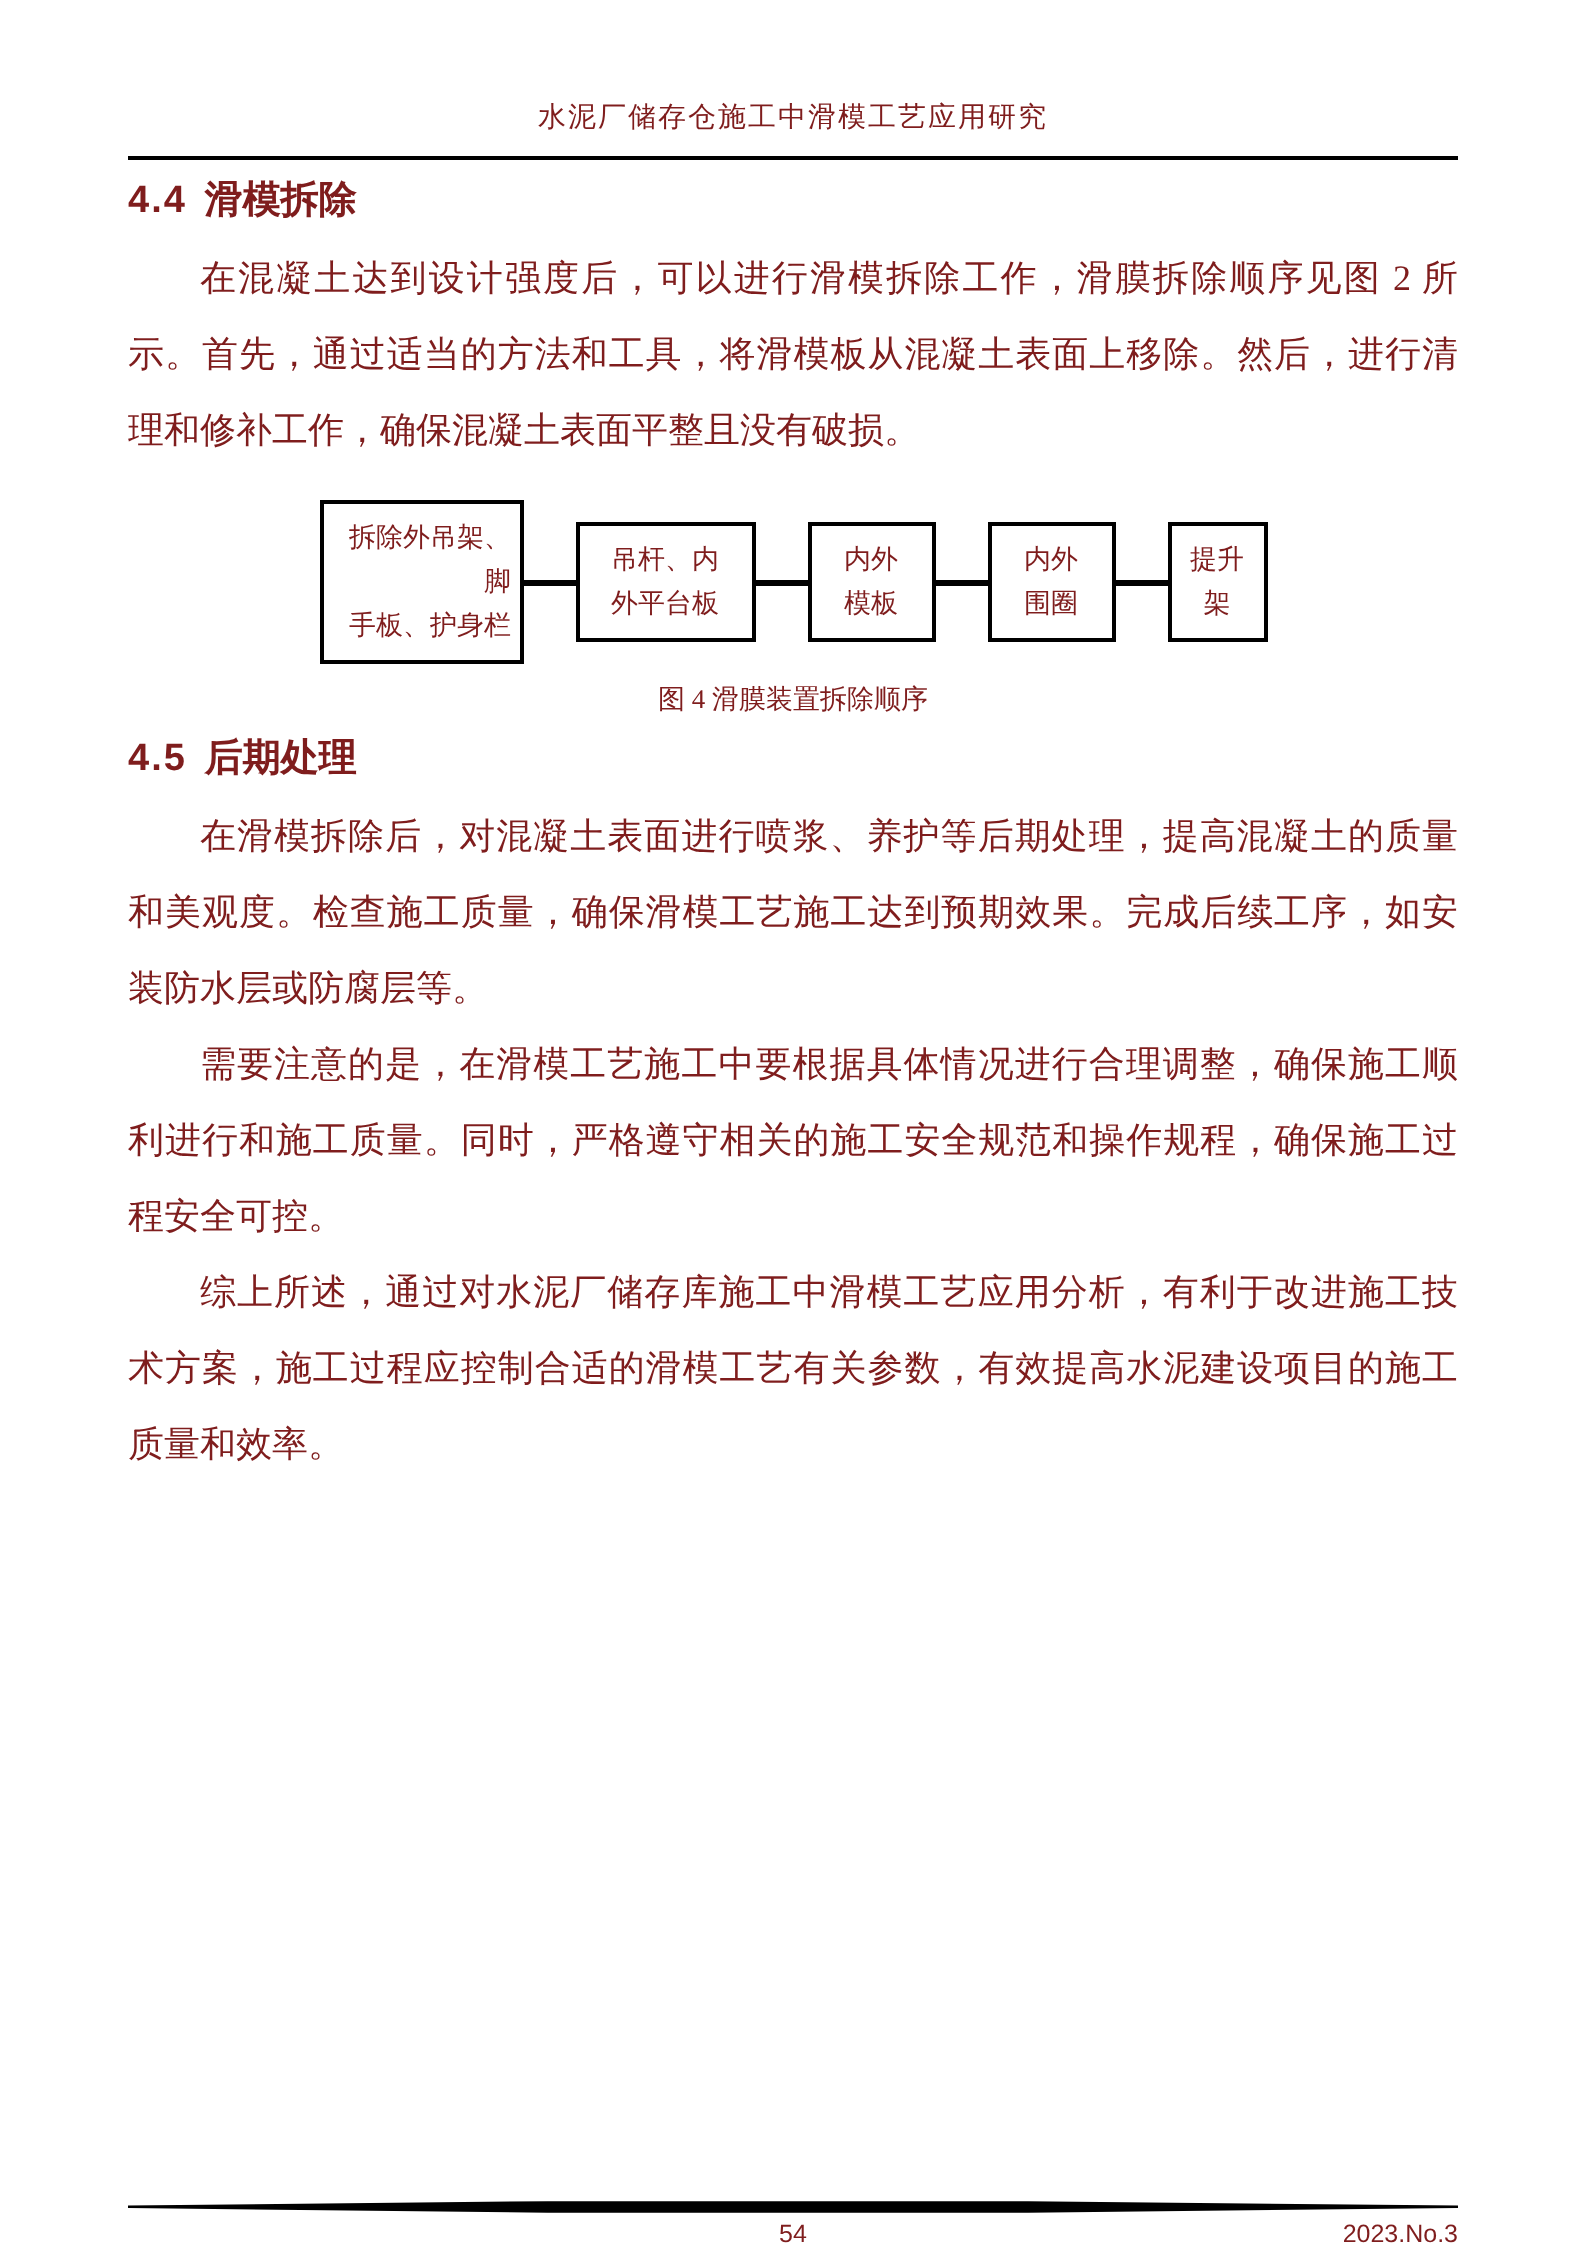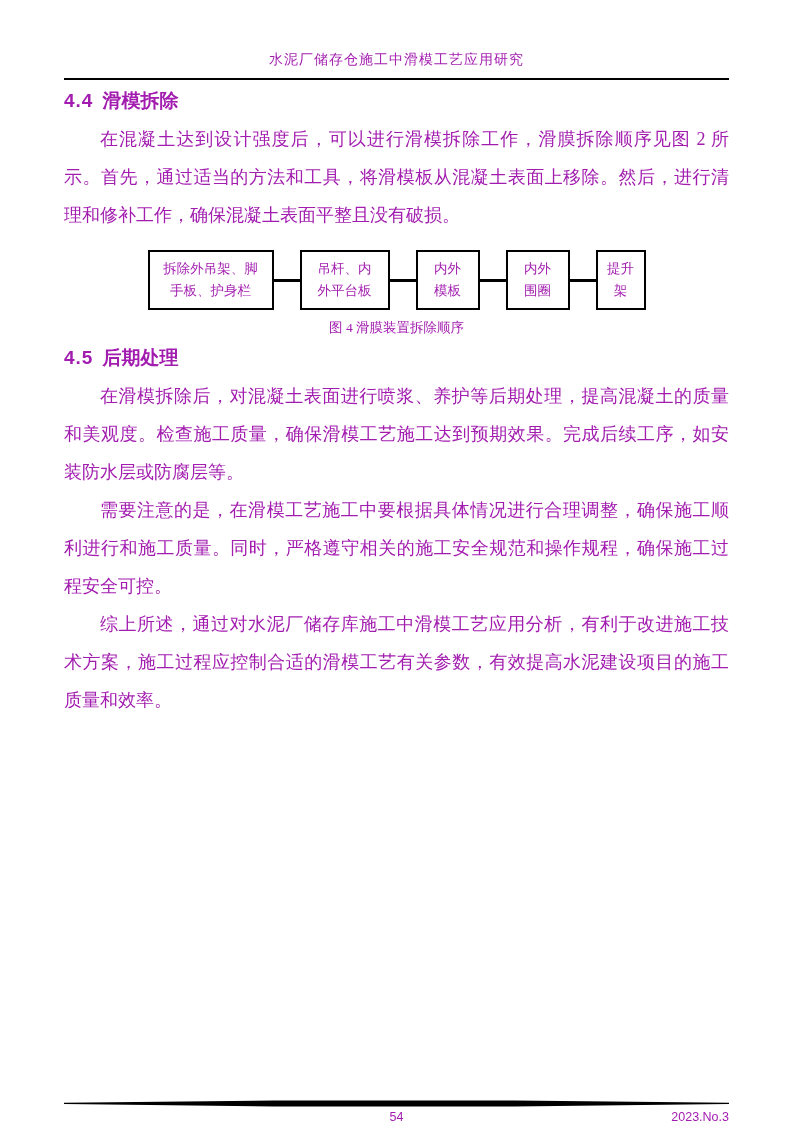--- a/index.html
+++ b/index.html
@@ -5,21 +5,21 @@
   html, body {
     margin: 0;
     padding: 0;
     background: #ffffff;
   }
   .page {
     position: relative;
     width: 793px;
     height: 1122px;
     background: #ffffff;
-    color: #a21caf;
+    color: #7f1d1d;
     overflow: hidden;
     font-family: "Liberation Serif", "DejaVu Serif", serif;
   }
   .header-title {
     padding-top: 50px;
     text-align: center;
     font-size: 14px;
     letter-spacing: 1px;
     line-height: 20px;
   }
@@ -74,21 +74,21 @@
     text-align: center;
     font-size: 13.5px;
     line-height: 22px;
     padding: 6px 4px;
     box-sizing: border-box;
     flex: 0 0 auto;
     display: flex;
     flex-direction: column;
     justify-content: center;
   }
-  .flow-box.w1 { width: 126px; }
+  .flow-box.w1 { width: 102px; text-align: right; }
   .flow-box.w2 { width: 90px; }
   .flow-box.w3 { width: 64px; }
   .flow-box.w4 { width: 64px; }
   .flow-box.w5 { width: 50px; }
   .flow-connector {
     width: 26px;
     height: 3px;
     background: #000000;
     flex: 0 0 auto;
   }

